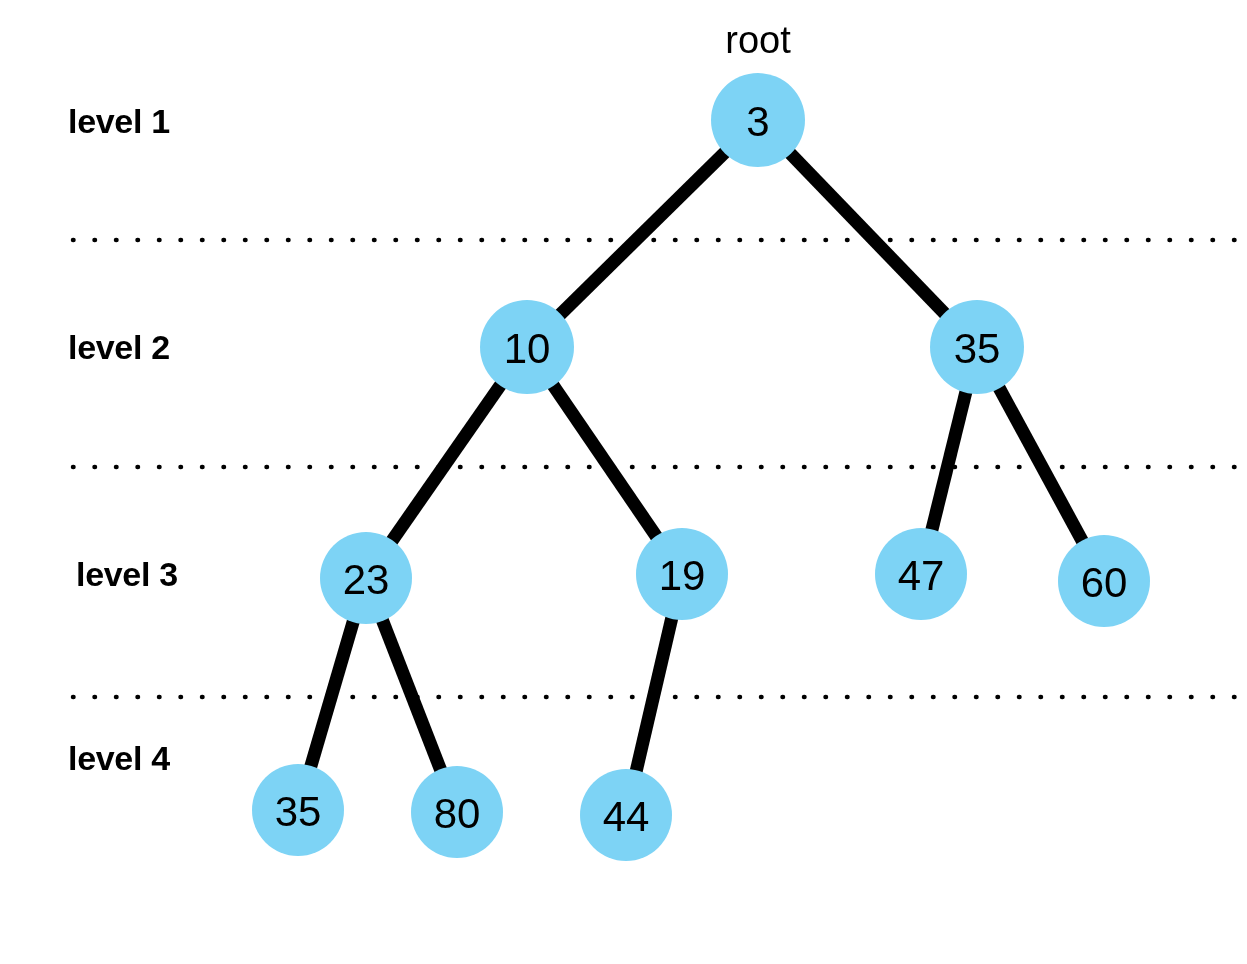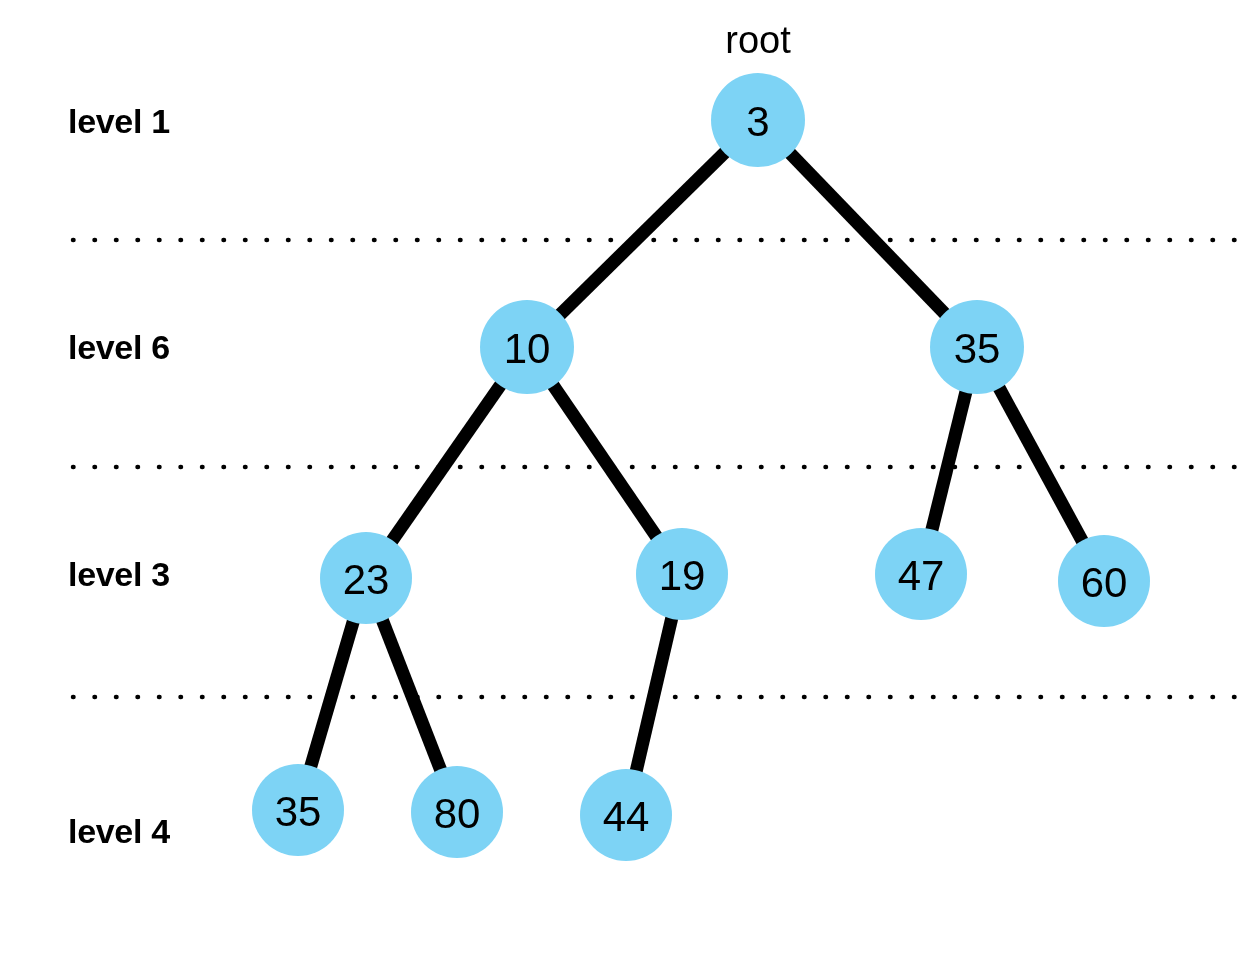--- a/index.html
+++ b/index.html
@@ -125,18 +125,18 @@
           <circle cx="626" cy="815" r="46" fill="#7dd3f5"></circle>
           <text x="626" y="816" class="node-text" font-size="42">44</text>
         </g>
       </g>
   </svg>
 
   <div class="root-label" style="left: 0px; top: 19px; width: 1516px; text-align: center;">root</div>
 
   <div id="level-labels">
       <div class="level-label" style="left: 68px; top: 102px;">level 1</div>
-      <div class="level-label" style="left: 68px; top: 328px;">level 6</div>
-      <div class="level-label" style="left: 68px; top: 555px;">level 3</div>
-      <div class="level-label" style="left: 68px; top: 812px;">level 4</div>
+      <div class="level-label" style="left: 68px; top: 328px;">level 2</div>
+      <div class="level-label" style="left: 76px; top: 555px;">level 3</div>
+      <div class="level-label" style="left: 68px; top: 739px;">level 4</div>
     </div>
 
 </div>
 
 </body></html>

